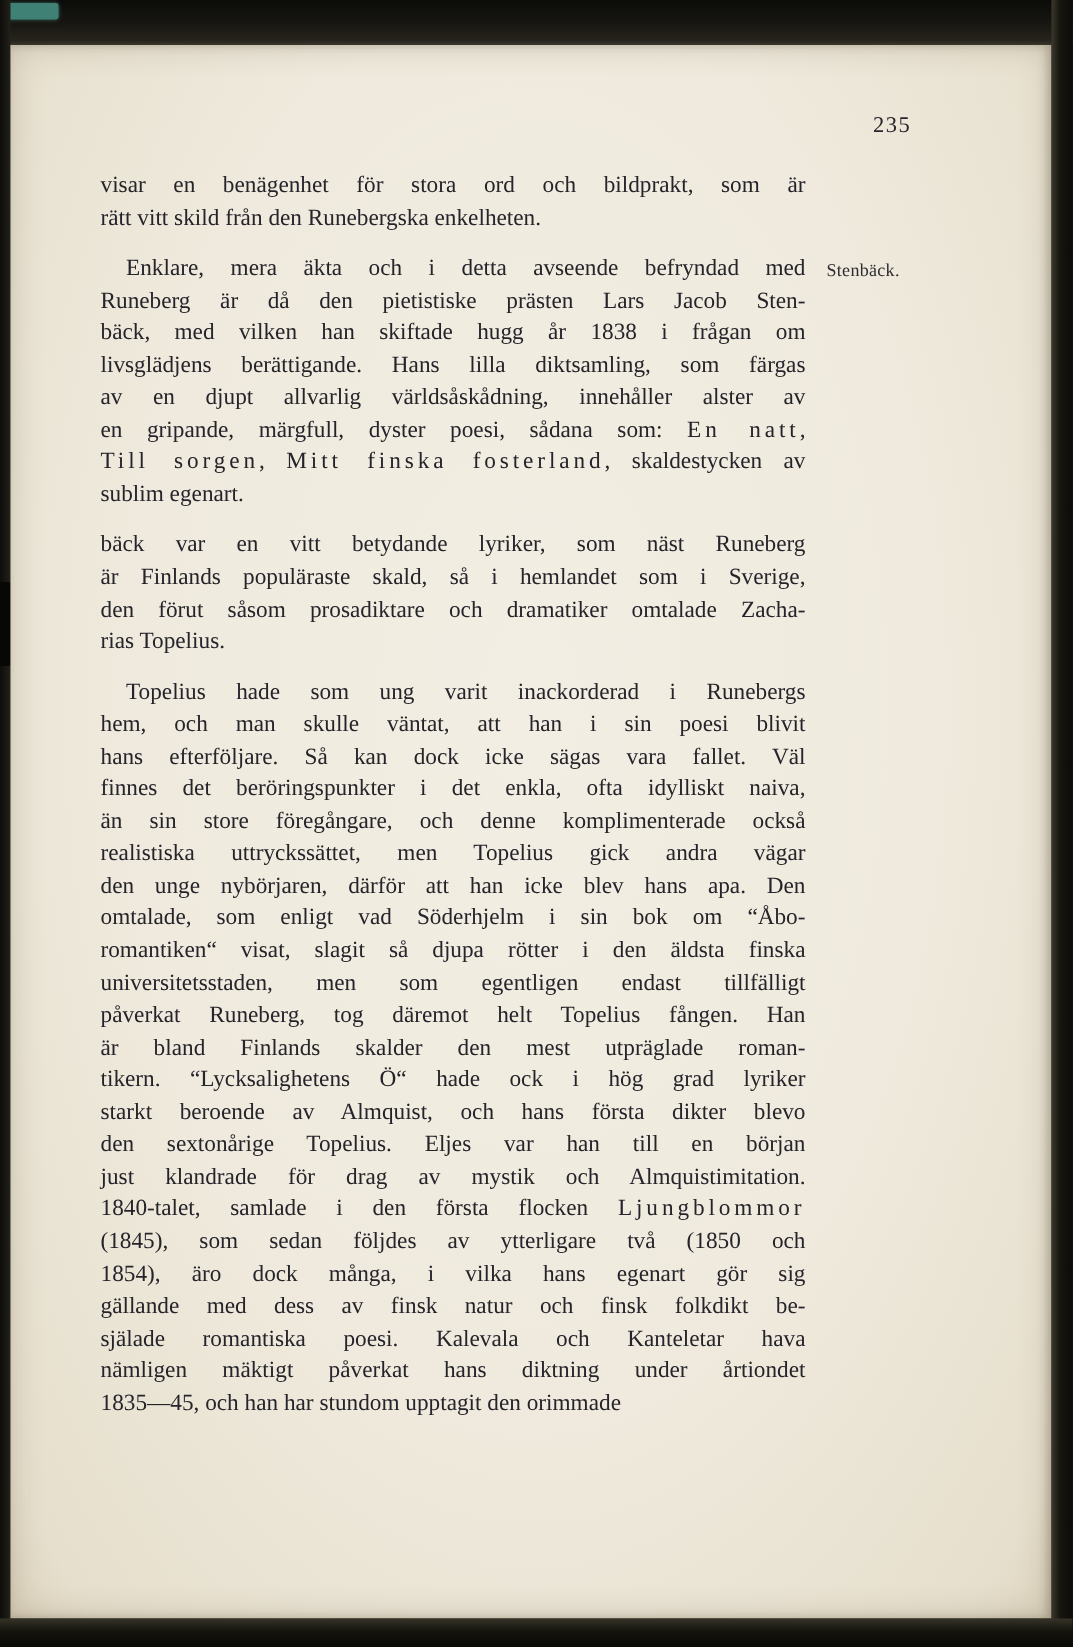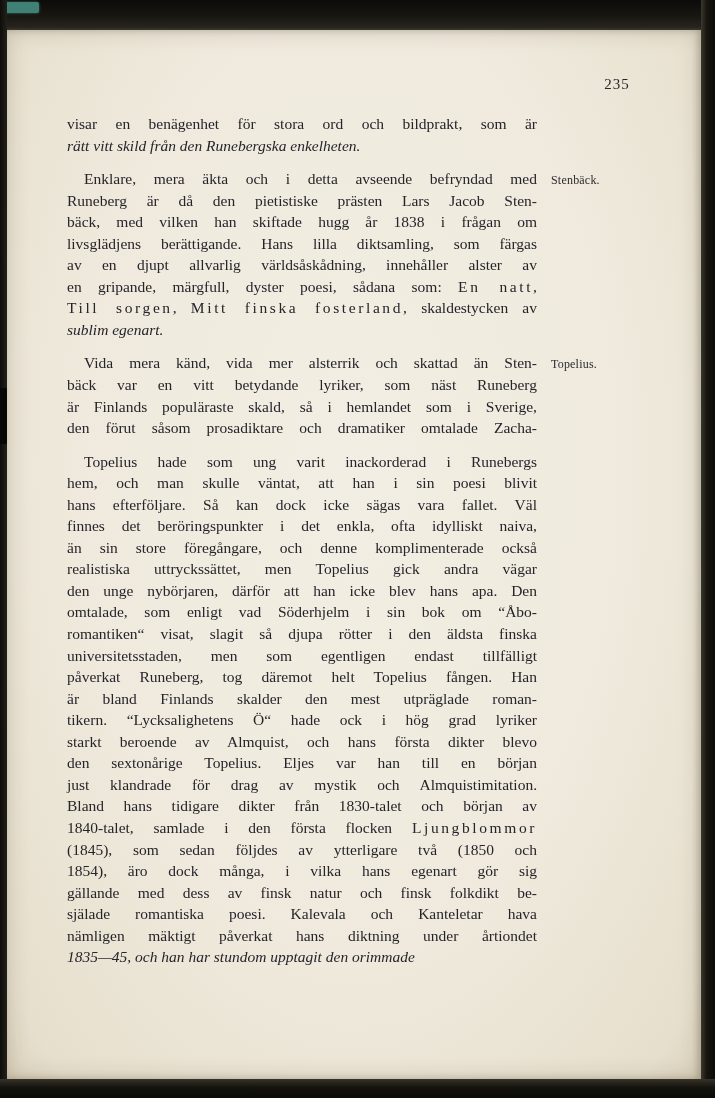--- a/index.html
+++ b/index.html
@@ -37,34 +37,34 @@
   }
   
   .page{
     position:absolute;left:7px;top:30px;width:694px;height:1049px;
     background:
       radial-gradient(ellipse at 50% 42%, #f2eee3 0%, #efeadd 55%, #e6dfcd 92%, #ddd4bf 100%);
     box-shadow:inset 0 0 22px rgba(80,65,35,.22), inset -3px 0 6px rgba(60,50,30,.25);
   }
   .page-number{
     position:absolute;left:575px;top:46px;width:70px;
-    text-align:center;font-size:15px;letter-spacing:1px;color:#28262c;
+    text-align:left;font-size:15px;letter-spacing:1px;color:#28262c;
   }
   .text-block{
     position:absolute;left:48px;top:71px;width:494px;
     font-size:15.5px;color:#26242b;
   }
   .paragraph{margin:12px;}
   .line{
     position:relative;
     line-height:21.55px;height:21.55px;
     text-align:justify;text-align-last:justify;
     white-space:normal;overflow:visible;
   }
-  .line.last{text-align-last:left;font-style:italic;}
+  .line.last{text-align-last:left;}
   .line.indent{text-indent:17px;}
   .spaced{letter-spacing:2.6px;}
   .margin-note{
     position:absolute;left:100%;top:2px;margin-left:14px;
     font-size:12px;letter-spacing:.2px;color:#2c2a30;white-space:nowrap;
     text-align:left;text-indent:0;
   }
 </style>
 </head>
 <body>
@@ -87,43 +87,42 @@
           <div class="line indent"><span>Enklare, mera äkta och i detta avseende befryndad med</span><span class="margin-note">Stenbäck.</span></div>
           <div class="line"><span>Runeberg är då den pietistiske prästen Lars Jacob Sten-</span></div>
           <div class="line"><span>bäck, med vilken han skiftade hugg år 1838 i frågan om</span></div>
           <div class="line"><span>livsglädjens berättigande. Hans lilla diktsamling, som färgas</span></div>
           <div class="line"><span>av en djupt allvarlig världsåskådning, innehåller alster av</span></div>
           <div class="line"><span>en gripande, märgfull, dyster poesi, sådana som: </span><span class="spaced">En natt</span><span>,</span></div>
           <div class="line"><span class="spaced">Till sorgen</span><span>, </span><span class="spaced">Mitt finska fosterland</span><span>, skaldestycken av</span></div>
           <div class="line last"><span>sublim egenart.</span></div>
         </div>
         <div class="paragraph">
-          <div class="line indent"><span>Vida mera känd, vida mer alsterrik och skattad än Sten-</span><span class="margin-note">Topelius.</span></div>
           <div class="line"><span>bäck var en vitt betydande lyriker, som näst Runeberg</span></div>
           <div class="line"><span>är Finlands populäraste skald, så i hemlandet som i Sverige,</span></div>
           <div class="line"><span>den förut såsom prosadiktare och dramatiker omtalade Zacha-</span></div>
+          <div class="line last"><span>rias Topelius.</span></div>
         </div>
         <div class="paragraph">
           <div class="line indent"><span>Topelius hade som ung varit inackorderad i Runebergs</span></div>
           <div class="line"><span>hem, och man skulle väntat, att han i sin poesi blivit</span></div>
           <div class="line"><span>hans efterföljare. Så kan dock icke sägas vara fallet. Väl</span></div>
           <div class="line"><span>finnes det beröringspunkter i det enkla, ofta idylliskt naiva,</span></div>
           <div class="line"><span>än sin store föregångare, och denne komplimenterade också</span></div>
           <div class="line"><span>realistiska uttryckssättet, men Topelius gick andra vägar</span></div>
           <div class="line"><span>den unge nybörjaren, därför att han icke blev hans apa. Den</span></div>
           <div class="line"><span>omtalade, som enligt vad Söderhjelm i sin bok om “Åbo-</span></div>
           <div class="line"><span>romantiken“ visat, slagit så djupa rötter i den äldsta finska</span></div>
           <div class="line"><span>universitetsstaden, men som egentligen endast tillfälligt</span></div>
           <div class="line"><span>påverkat Runeberg, tog däremot helt Topelius fången. Han</span></div>
           <div class="line"><span>är bland Finlands skalder den mest utpräglade roman-</span></div>
           <div class="line"><span>tikern. “Lycksalighetens Ö“ hade ock i hög grad lyriker</span></div>
           <div class="line"><span>starkt beroende av Almquist, och hans första dikter blevo</span></div>
           <div class="line"><span>den sextonårige Topelius. Eljes var han till en början</span></div>
           <div class="line"><span>just klandrade för drag av mystik och Almquistimitation.</span></div>
-          <div class="line"><span>Bland hans tidigare dikter från 1830-talet och början av</span></div>
           <div class="line"><span>1840-talet, samlade i den första flocken </span><span class="spaced">Ljungblommor</span></div>
           <div class="line"><span>(1845), som sedan följdes av ytterligare två (1850 och</span></div>
           <div class="line"><span>1854), äro dock många, i vilka hans egenart gör sig</span></div>
           <div class="line"><span>gällande med dess av finsk natur och finsk folkdikt be-</span></div>
           <div class="line"><span>själade romantiska poesi. Kalevala och Kanteletar hava</span></div>
           <div class="line"><span>nämligen mäktigt påverkat hans diktning under årtiondet</span></div>
           <div class="line last"><span>1835—45, och han har stundom upptagit den orimmade</span></div>
         </div>
       </div>
   </div>

